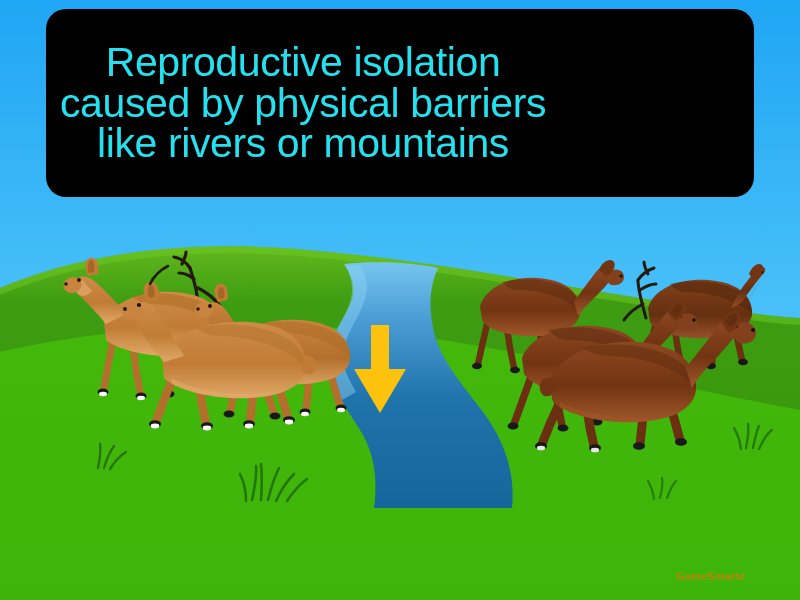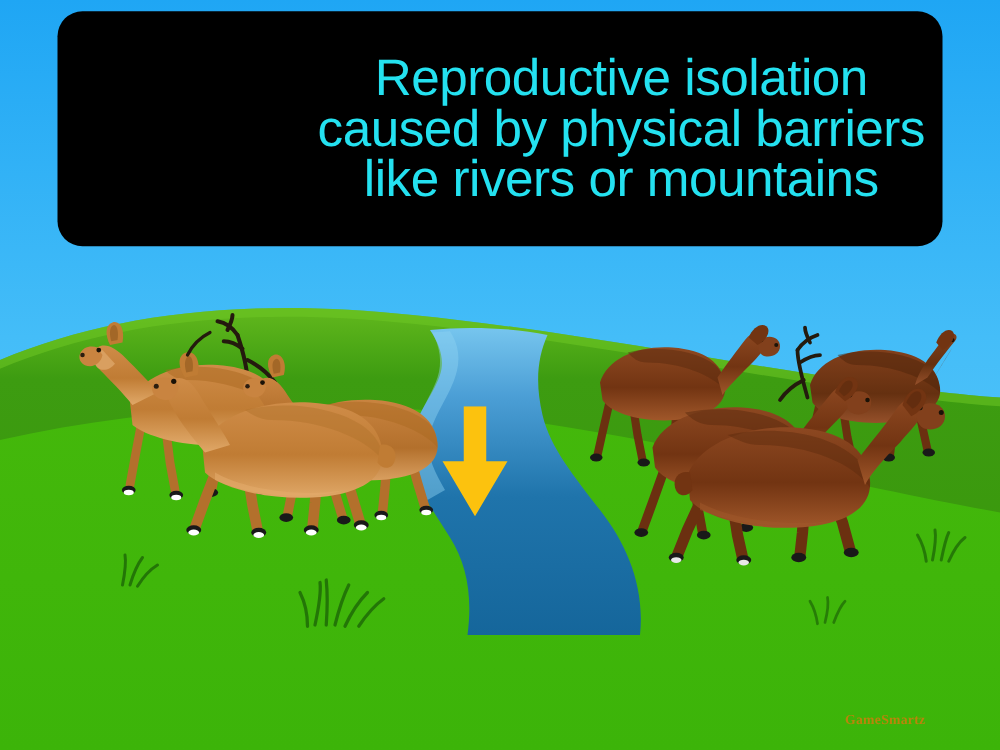--- a/index.html
+++ b/index.html
@@ -23,21 +23,21 @@
   #herd-left{left:62px;top:246px;}
   #herd-right{left:466px;top:258px;}
 
   
   #flow-arrow{position:absolute;left:352px;top:325px;}
   #flow-arrow svg{display:block;}
 
   
   .plate{
     position:absolute;background:#000;border-radius:16px;
-    display:flex;align-items:center;justify-content:flex-end;
+    display:flex;align-items:center;justify-content:flex-start;
     text-align:center;
   }
   #definition-plate{
     left:46px;top:9px;width:708px;height:188px;
     border-radius:20px;
   }
   #definition-text{
     color:#24e1f0;
     font-size:41px;line-height:0.99;
     font-weight:400;
@@ -53,21 +53,20 @@
     color:#ffb808;
     font-size:52px;line-height:1;
     font-weight:400;
     letter-spacing:-0.5px;
   }
   #watermark{
     position:absolute;left:676px;top:570px;
     color:#b8860b;
     font-size:11px;font-weight:bold;
     letter-spacing:0.2px;
-    font-family:Liberation Serif, serif;
   }
 </style>
 </head>
 <body>
 
 <div id="scene">
 
   <div class="landscape">
     <svg viewBox="0 0 800 600" xmlns="http://www.w3.org/2000/svg">
       <defs>

